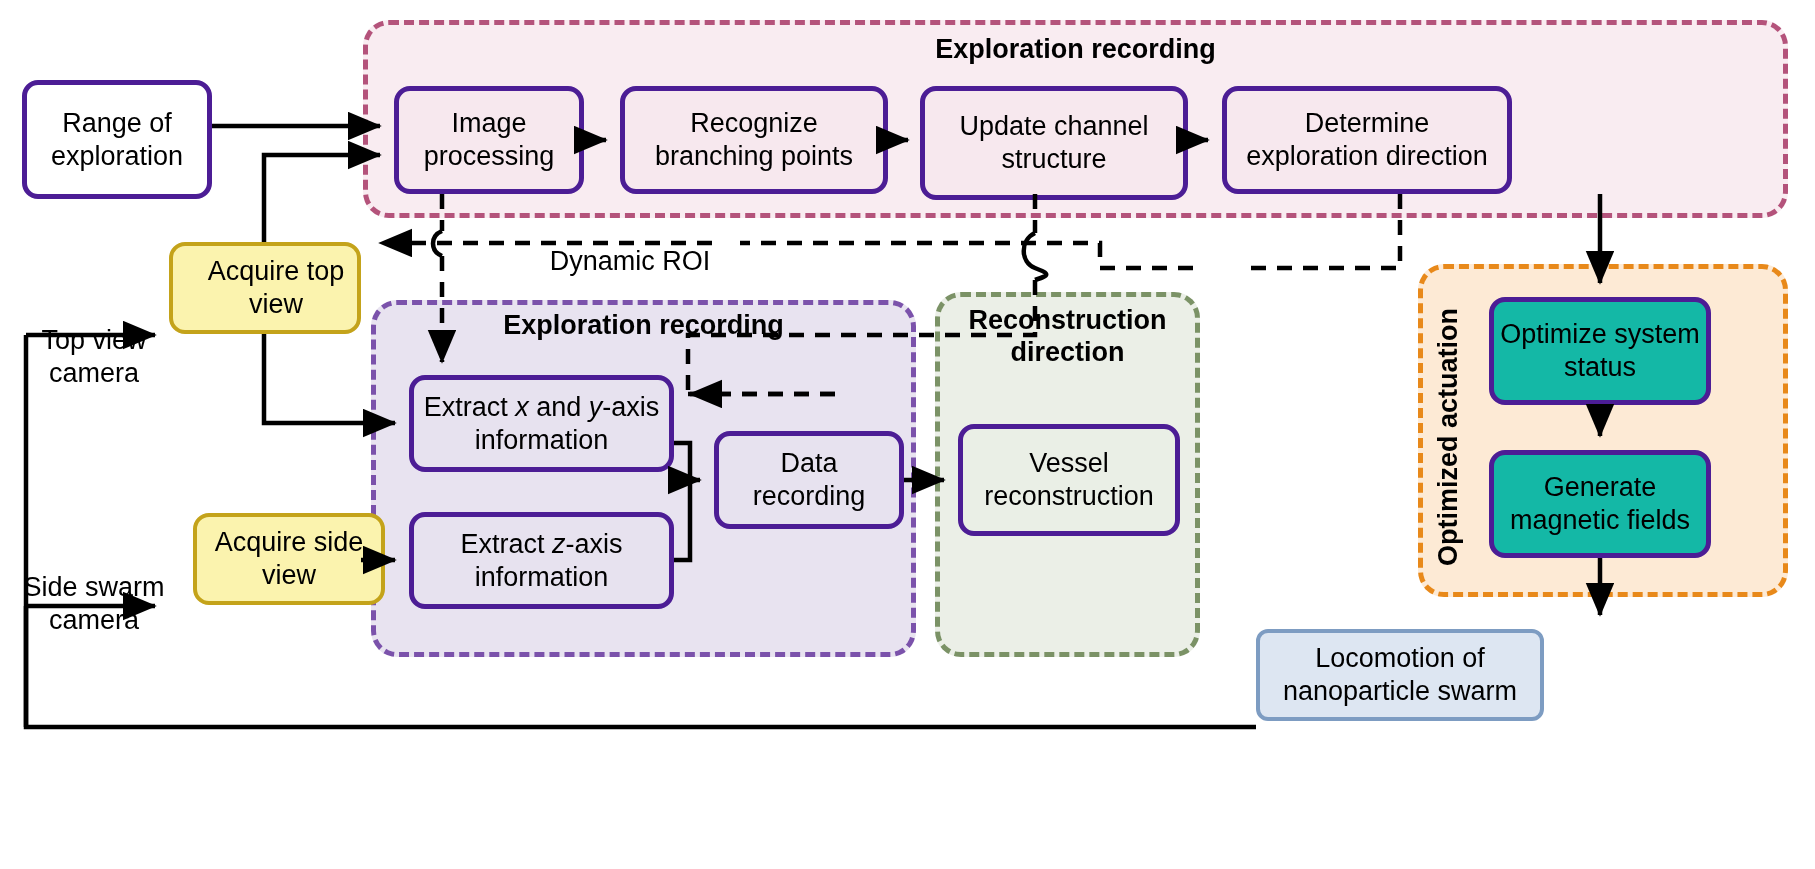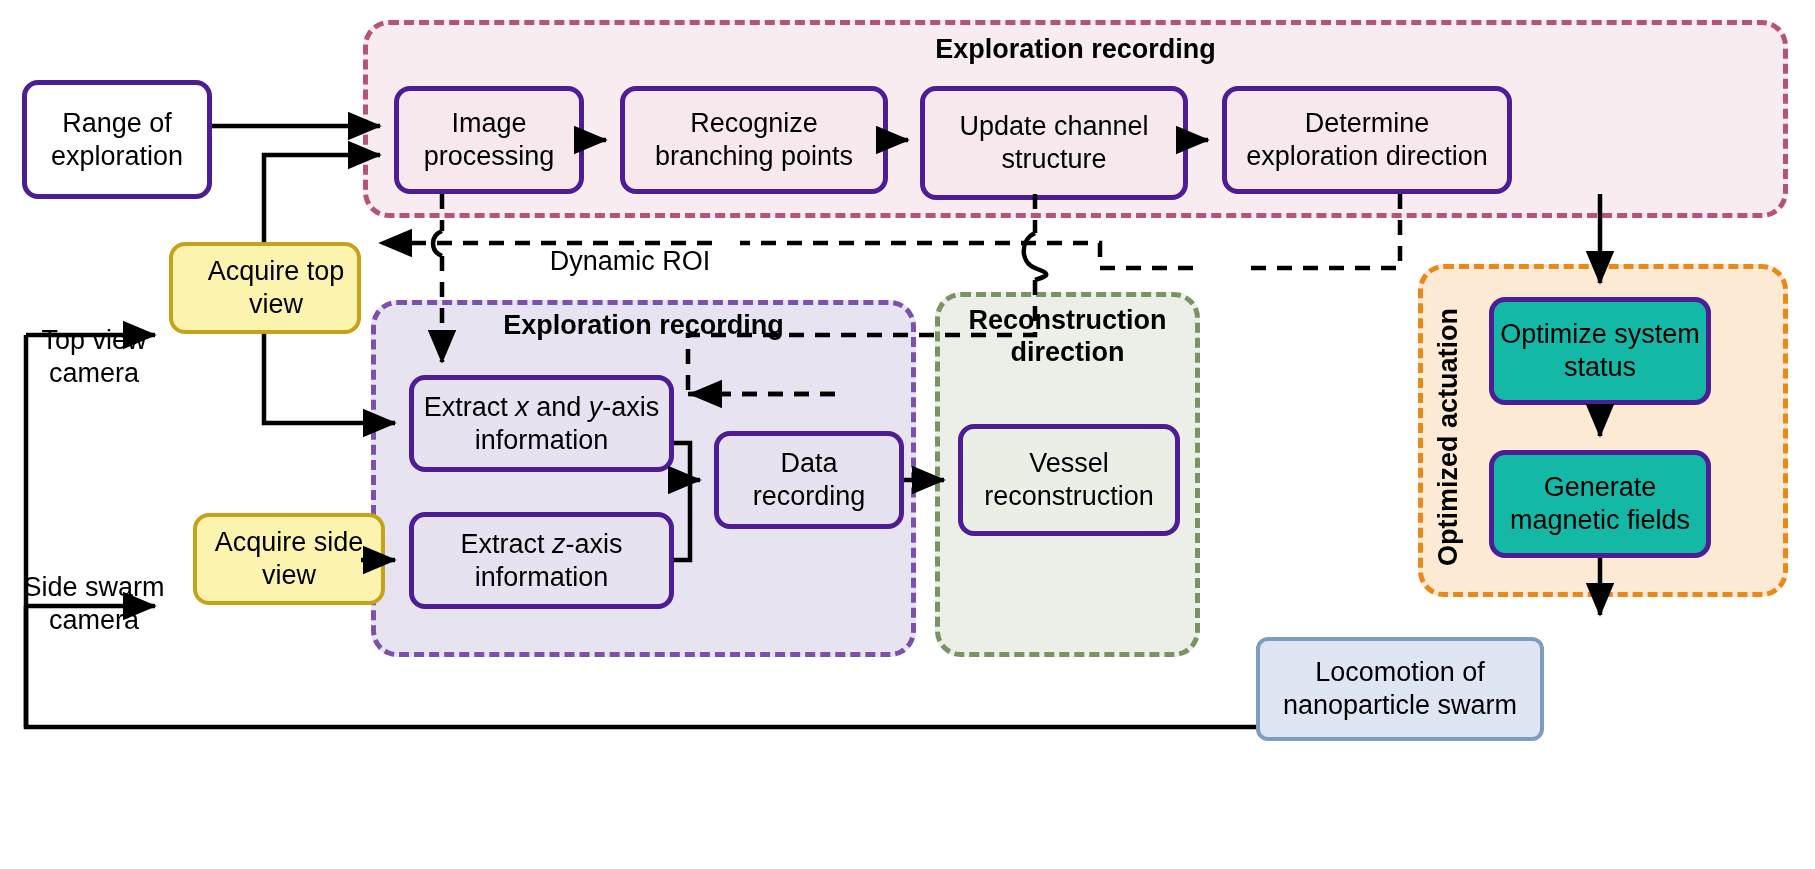--- a/index.html
+++ b/index.html
@@ -155,21 +155,21 @@
   </div>
 
   <div class="node orange" style="left:1489px; top:297px; width:222px; height:108px;">
     <span>Optimize system<br>status</span>
   </div>
 
   <div class="node orange" style="left:1489px; top:450px; width:222px; height:108px;">
     <span>Generate<br>magnetic fields</span>
   </div>
 
-  <div class="node blue" style="left:1256px; top:629px; width:288px; height:104px;margin-top:8px;">
+  <div class="node blue" style="left:1256px; top:629px; width:288px; height:92px;">
     <span>Locomotion of<br>nanoparticle swarm</span>
   </div>
 
   <div class="plain-label" style="left:10px; top:300px; width:168px;margin-top:24px;">
     <span>Top view</span><br>
     <span>camera</span>
   </div>
   <div class="plain-label" style="left:10px; top:571px; width:168px;">
     <span>Side swarm</span><br>
     <span>camera</span>

